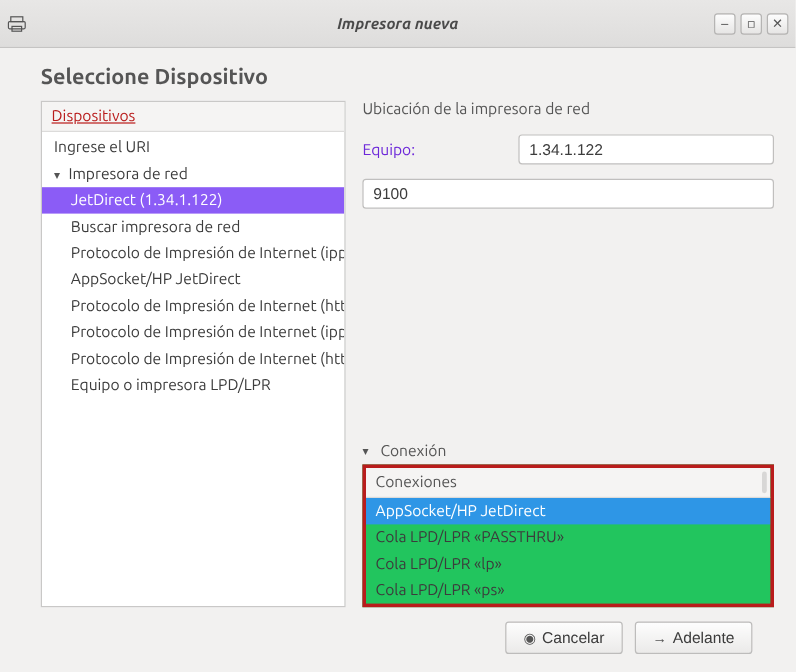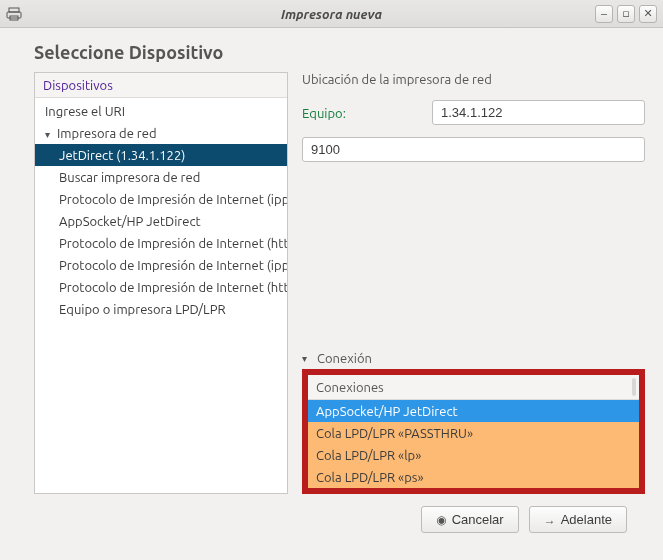--- a/index.html
+++ b/index.html
@@ -6,21 +6,21 @@
 body {
   font-family: "Segoe UI", "Ubuntu", "DejaVu Sans", sans-serif;
   font-size: 13px;
   color: #3c3c3c;
   background: #f2f1f0;
   width: 663px;
   height: 560px;
   overflow: hidden;
 }
 .titlebar {
-  height: 28px;
+  height: 40px;
   background: linear-gradient(#e8e7e6, #dedddc);
   border-bottom: 1px solid #c5c4c3;
   display: flex;
   align-items: center;
   padding: 0 6px;
   position: relative;
 }
 .titlebar .app-icon {
   width: 16px; height: 16px;
   color: #555;
@@ -71,37 +71,38 @@
   background: #fff;
   display: flex;
   flex-direction: column;
   overflow: hidden;
 }
 .list-header {
   background: #f5f4f3;
   border-bottom: 1px solid #dcdbda;
   padding: 5px 8px;
   font-size: 13px;
-  color: #4c1d95;
+  color: #b91c1c;
+  text-decoration: underline;
 }
 .device-list {
   flex: 1;
   overflow: hidden;
   padding: 2px 0;
 }
 .device-item {
   padding: 4px 6px 4px 10px;
   white-space: nowrap;
   overflow: hidden;
   cursor: pointer;
   color: #3c3c3c;
 }
 .device-item.indent1 { padding-left: 24px; }
 .device-item.selected {
-  background: #0c4a6e;
+  background: #8b5cf6;
   color: #fff;
 }
 .expander {
   display: inline-block;
   width: 10px;
   color: #555;
   font-size: 10px;
   margin-right: 2px;
 }
 .right-panel {
@@ -115,21 +116,21 @@
   margin-bottom: 14px;
   font-size: 13px;
 }
 .form-row {
   display: flex;
   align-items: center;
   margin-bottom: 12px;
 }
 .form-label {
   width: 130px;
-  color: #15803d;
+  color: #6d28d9;
 }
 .form-input {
   flex: 1;
   border: 1px solid #c0bfbe;
   border-radius: 3px;
   padding: 4px 8px;
   font-size: 13px;
   background: #fff;
   color: #3c3c3c;
 }
@@ -138,22 +139,22 @@
 }
 .conn-header {
   display: flex;
   align-items: center;
   gap: 3px;
   color: #555;
   margin-bottom: 4px;
   cursor: pointer;
 }
 .conn-list-wrap {
-  border: 6px solid #b91c1c;
-  background: #fdba74;
+  border: 3px solid #b91c1c;
+  background: #22c55e;
   overflow: hidden;
 }
 .conn-list-header {
   background: #f5f4f3;
   border-bottom: 1px solid #dcdbda;
   padding: 5px 8px;
   color: #555;
   position: relative;
 }
 .conn-list-header:after {

